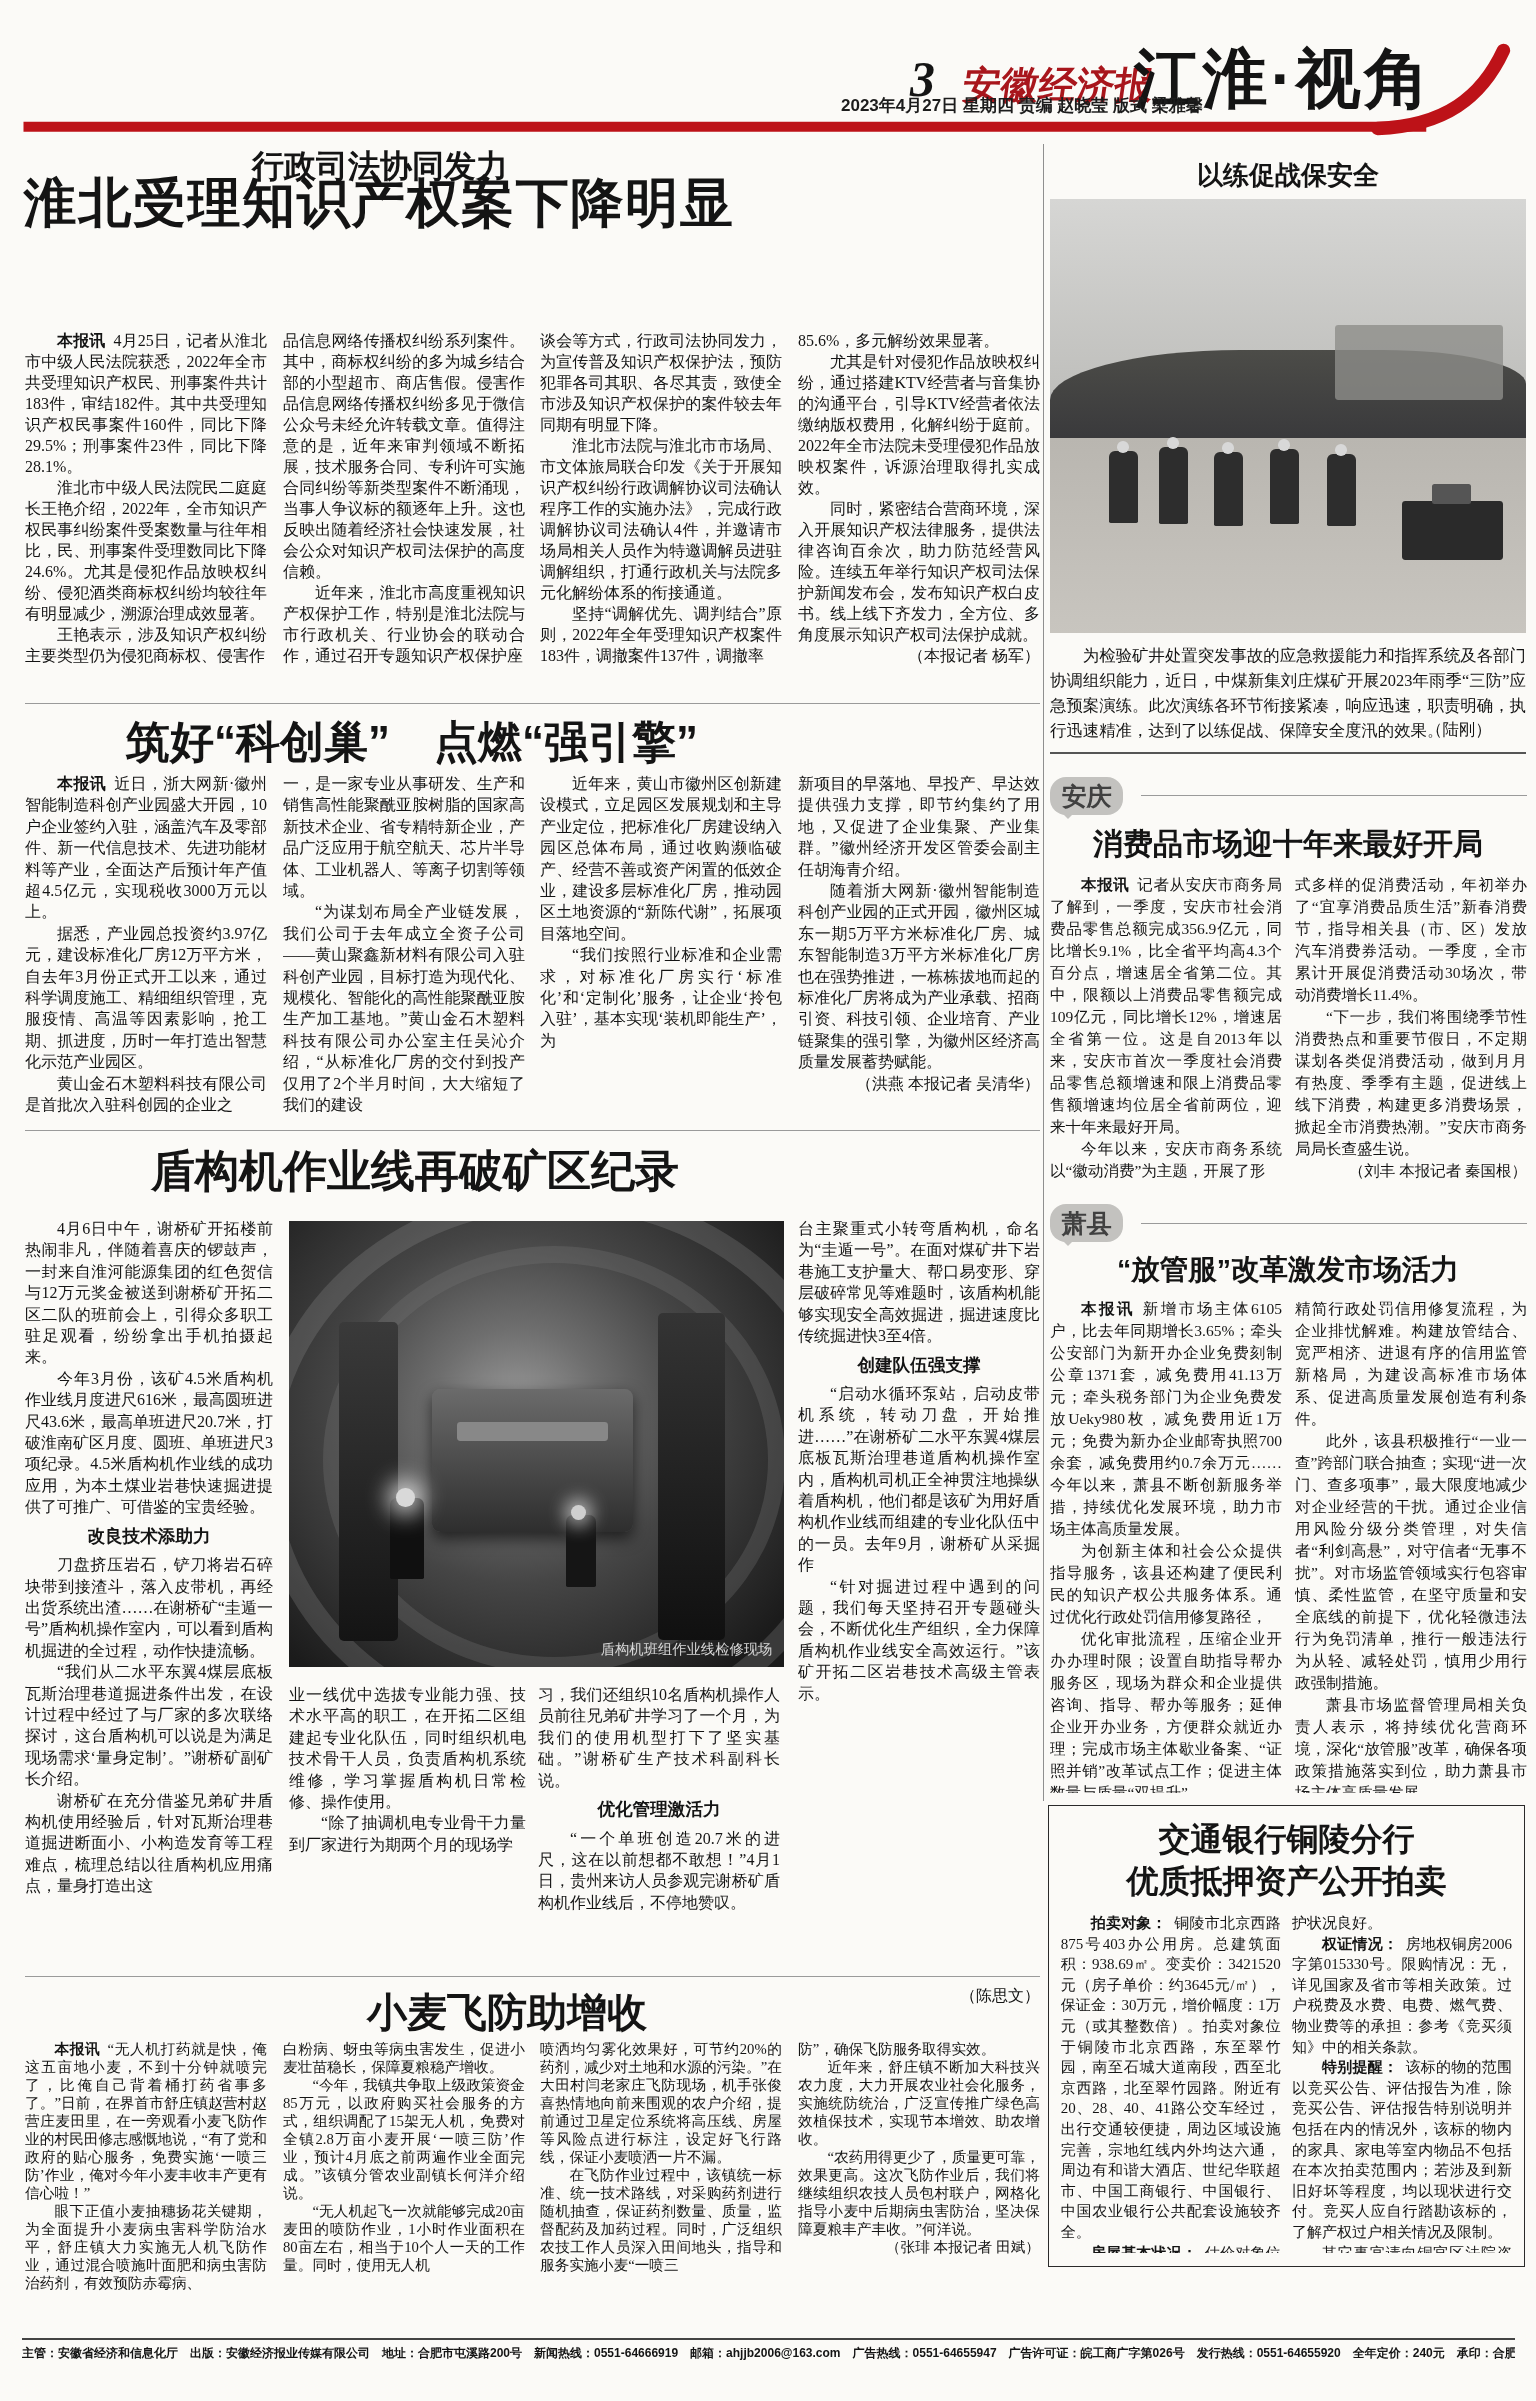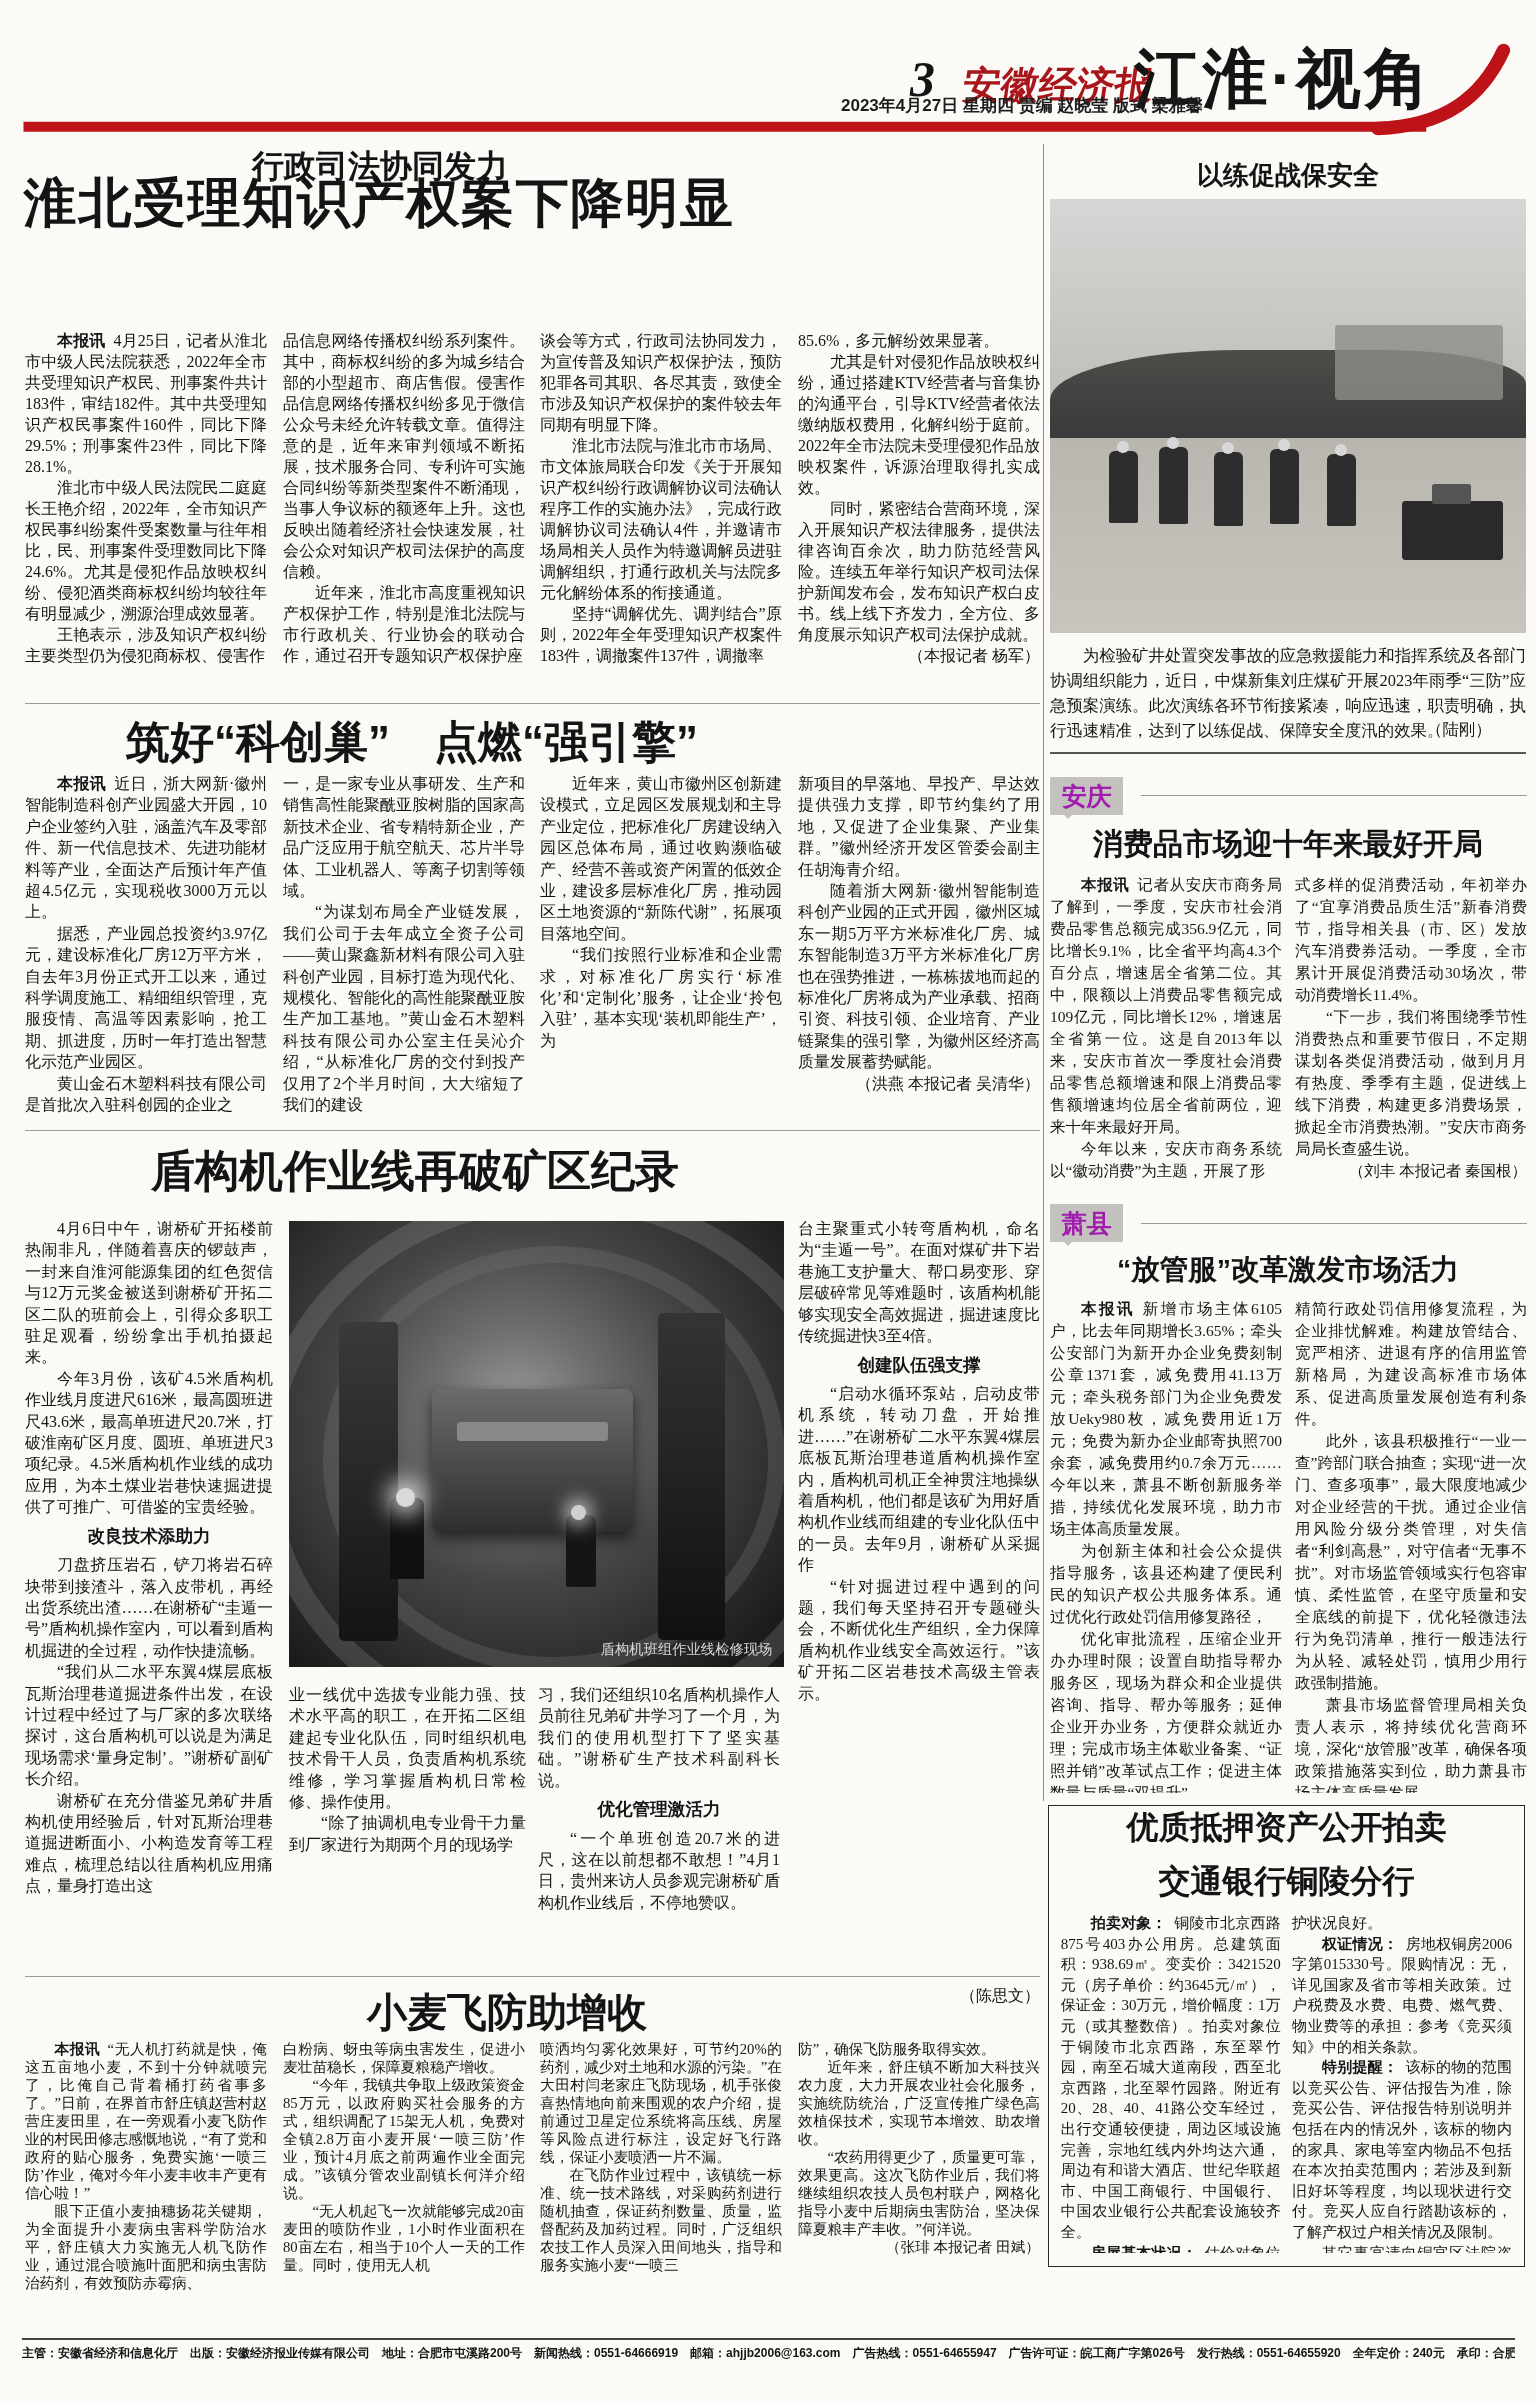--- a/index.html
+++ b/index.html
@@ -17,22 +17,22 @@
   .vrule{position:absolute;background:#8f8f8f;width:0.8px;}
   
   .pagenum{font-family:"Liberation Serif",serif;font-style:italic;font-weight:bold;font-size:50px;}
   .brand{color:#a8161c;font-weight:bold;font-size:38px;transform:skewX(-8deg);font-family:"Liberation Serif",serif;}
   .seclogo{font-family:"Liberation Sans",sans-serif;font-weight:900;font-size:65px;letter-spacing:3.4px;}
   .dateline{font-family:"Liberation Sans",sans-serif;font-size:17px;font-weight:bold;color:#1c1c1c;}
   
   .kicker{font-family:"Liberation Sans",sans-serif;font-weight:bold;font-size:32px;}
   .h-lead{font-family:"Liberation Serif",serif;font-weight:900;font-size:53px;letter-spacing:1.7px;}
   .h-mid{font-family:"Liberation Sans",sans-serif;font-weight:900;}
-  .tag{position:absolute;background:#c3c2bf;border-radius:1px;padding:2.5px 11.7px;font-family:"Liberation Sans",sans-serif;
-       font-weight:900;font-size:25px;color:#a21caf;}
+  .tag{position:absolute;background:#c3c2bf;border-radius:16px;padding:2.5px 11.7px;font-family:"Liberation Sans",sans-serif;
+       font-weight:900;font-size:25px;color:#404040;}
   .tag:after{content:"";position:absolute;left:11.7px;bottom:-10px;border:6.7px solid transparent;border-top-color:#c3c2bf;}
   
   .photo{position:absolute;overflow:hidden;background:#bbb;}
   .cap{font-size:16.4px;line-height:25px;}
   .figure{position:absolute;background:#2d2d2d;border-radius:5.9px 5.9px 1.7px 1.7px;}
   .figure:before{content:"";position:absolute;top:-10px;left:50%;margin-left:-5.9px;width:11.7px;height:11.7px;border-radius:50%;background:#d8d8d8;}
   
   .adbox{position:absolute;border:1.7px solid #2a2a2a;background:#fbfaf7;}
   .adtitle{font-family:"Liberation Sans",sans-serif;font-weight:900;font-size:32px;text-align:center;line-height:42px;}
   footer.strip{position:absolute;left:22px;right:22px;border-top:2.5px solid #444;padding-top:5px;
@@ -214,22 +214,22 @@
     <p>在飞防作业过程中，该镇统一标准、统一技术路线，对采购药剂进行随机抽查，保证药剂数量、质量，监督配药及加药过程。同时，广泛组织农技工作人员深入田间地头，指导和服务实施小麦“一喷三</p>
   </div>
   <div class="col jc" style="left:798px;top:2040px;width:242px;height:289px;font-size:14.7px;line-height:18px;">
     <p class="cont">防”，确保飞防服务取得实效。</p>
     <p>近年来，舒庄镇不断加大科技兴农力度，大力开展农业社会化服务，实施统防统治，广泛宣传推广绿色高效植保技术，实现节本增效、助农增收。</p>
     <p>“农药用得更少了，质量更可靠，效果更高。这次飞防作业后，我们将继续组织农技人员包村联户，网格化指导小麦中后期病虫害防治，坚决保障夏粮丰产丰收。”何洋说。</p>
     <p class="byline">（张琲 本报记者 田斌）</p>
   </div>
 
   <div class="adbox" style="left:1048px;top:1805px;width:475px;height:460px;">
+    <div class="adtitle" style="margin-top:11.7px;">交通银行铜陵分行</div>
     <div class="adtitle">优质抵押资产公开拍卖</div>
-    <div class="adtitle" style="margin-top:11.7px;">交通银行铜陵分行</div>
     <div class="col jc" style="left:11.7px;top:107px;width:220px;height:340px;font-size:15px;line-height:20.6px;">
       <p><b>拍卖对象：</b><span>铜陵市北京西路875号403办公用房。总建筑面积：938.69㎡。变卖价：3421520元（房子单价：约3645元/㎡），保证金：30万元，增价幅度：1万元（或其整数倍）。拍卖对象位于铜陵市北京西路，东至翠竹园，南至石城大道南段，西至北京西路，北至翠竹园路。附近有20、28、40、41路公交车经过，出行交通较便捷，周边区域设施完善，宗地红线内外均达六通，周边有和谐大酒店、世纪华联超市、中国工商银行、中国银行、中国农业银行公共配套设施较齐全。</span></p>
       <p><b>房屋基本状况：</b><span>估价对象位于该建筑的第4层，总层数6层，建筑结构为钢混结构，层高为正常层高，室内集成吊顶，墙面为乳胶漆，钢化玻璃大门。维</span></p>
     </div>
     <div class="col jc" style="left:243px;top:107px;width:220px;height:340px;font-size:15px;line-height:20.6px;">
       <p class="cont">护状况良好。</p>
       <p><b>权证情况：</b><span>房地权铜房2006字第015330号。限购情况：无，详见国家及省市等相关政策。过户税费及水费、电费、燃气费、物业费等的承担：参考《竞买须知》中的相关条款。</span></p>
       <p><b>特别提醒：</b><span>该标的物的范围以竞买公告、评估报告为准，除竞买公告、评估报告特别说明并包括在内的情况外，该标的物内的家具、家电等室内物品不包括在本次拍卖范围内；若涉及到新旧好坏等程度，均以现状进行交付。竞买人应自行踏勘该标的，了解产权过户相关情况及限制。</span></p>
       <p>其它事宜请向铜官区法院咨询，电话：0562-2863917（王法官），看样咨询电话：查经理18956261951</p>
     </div>

